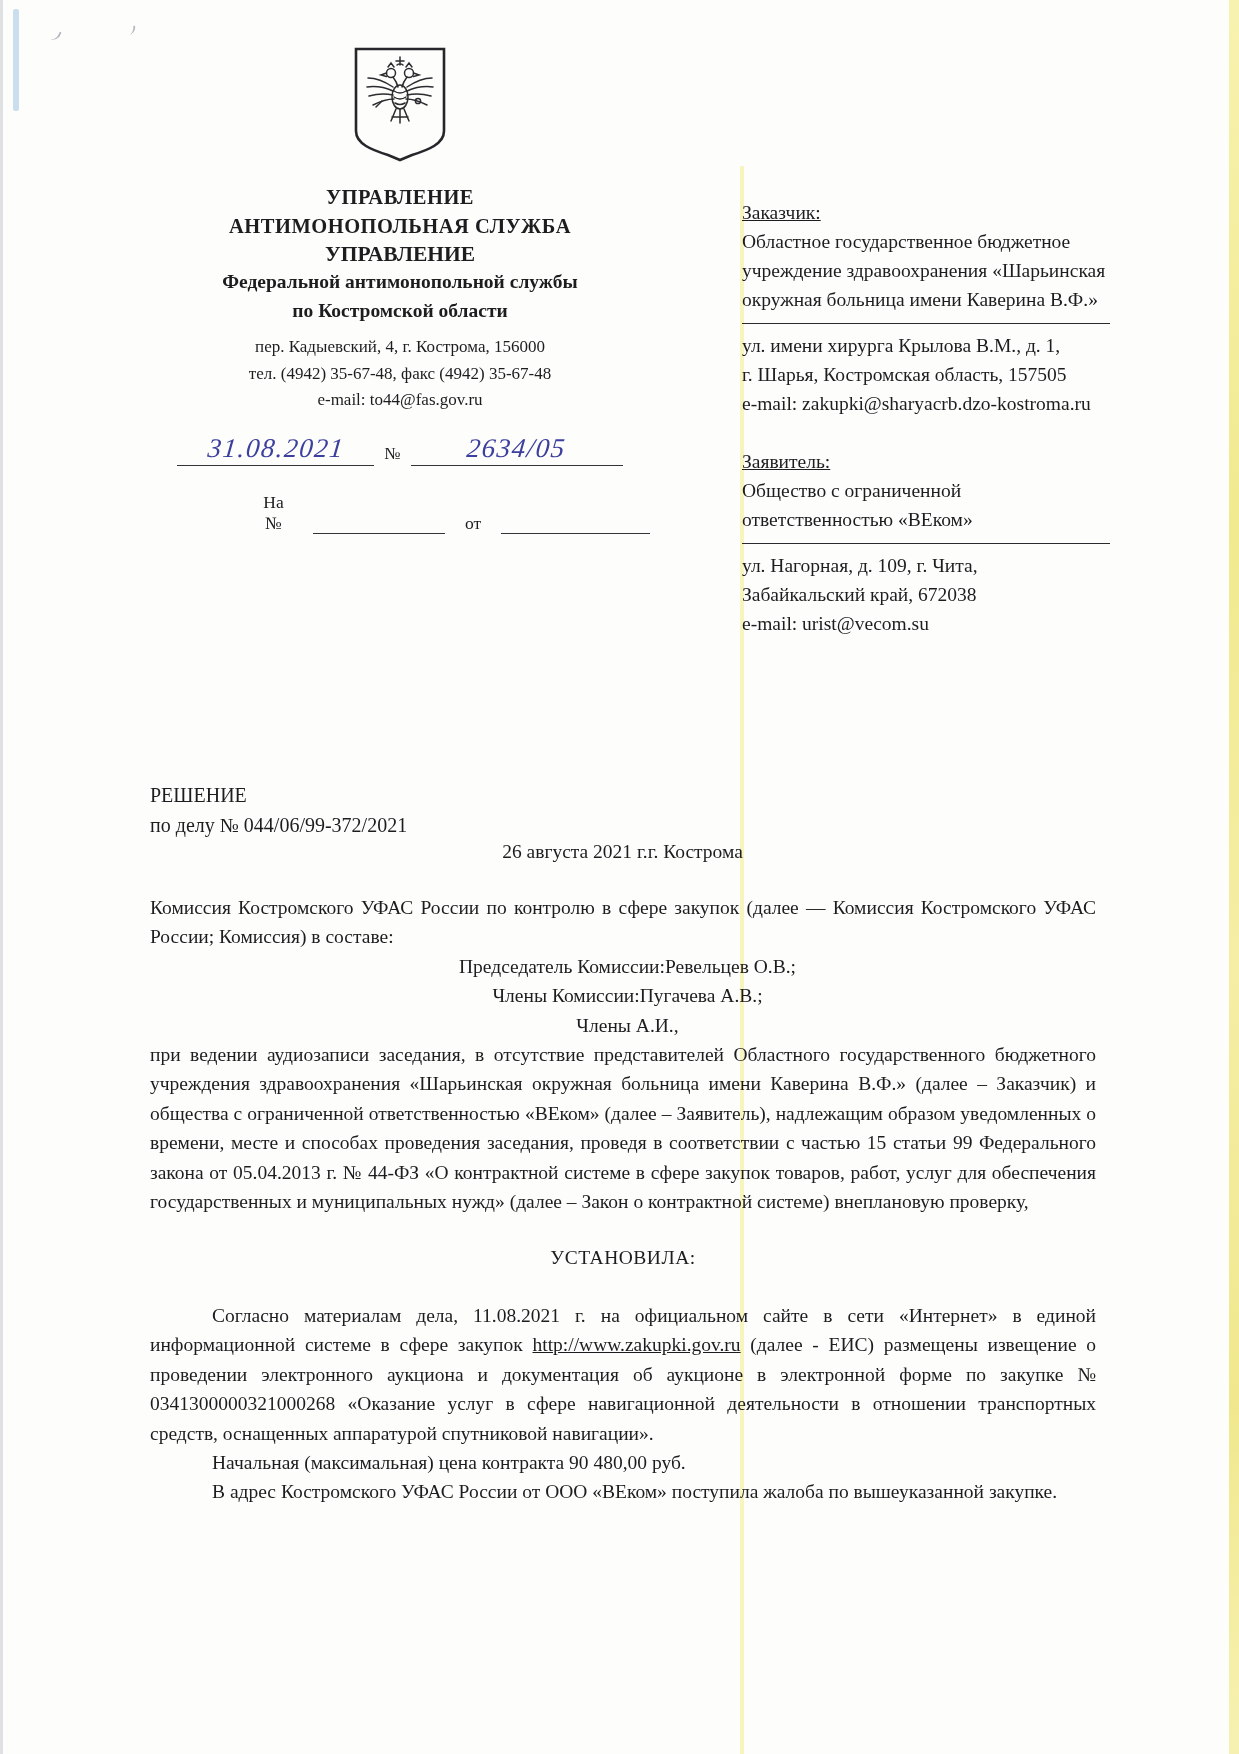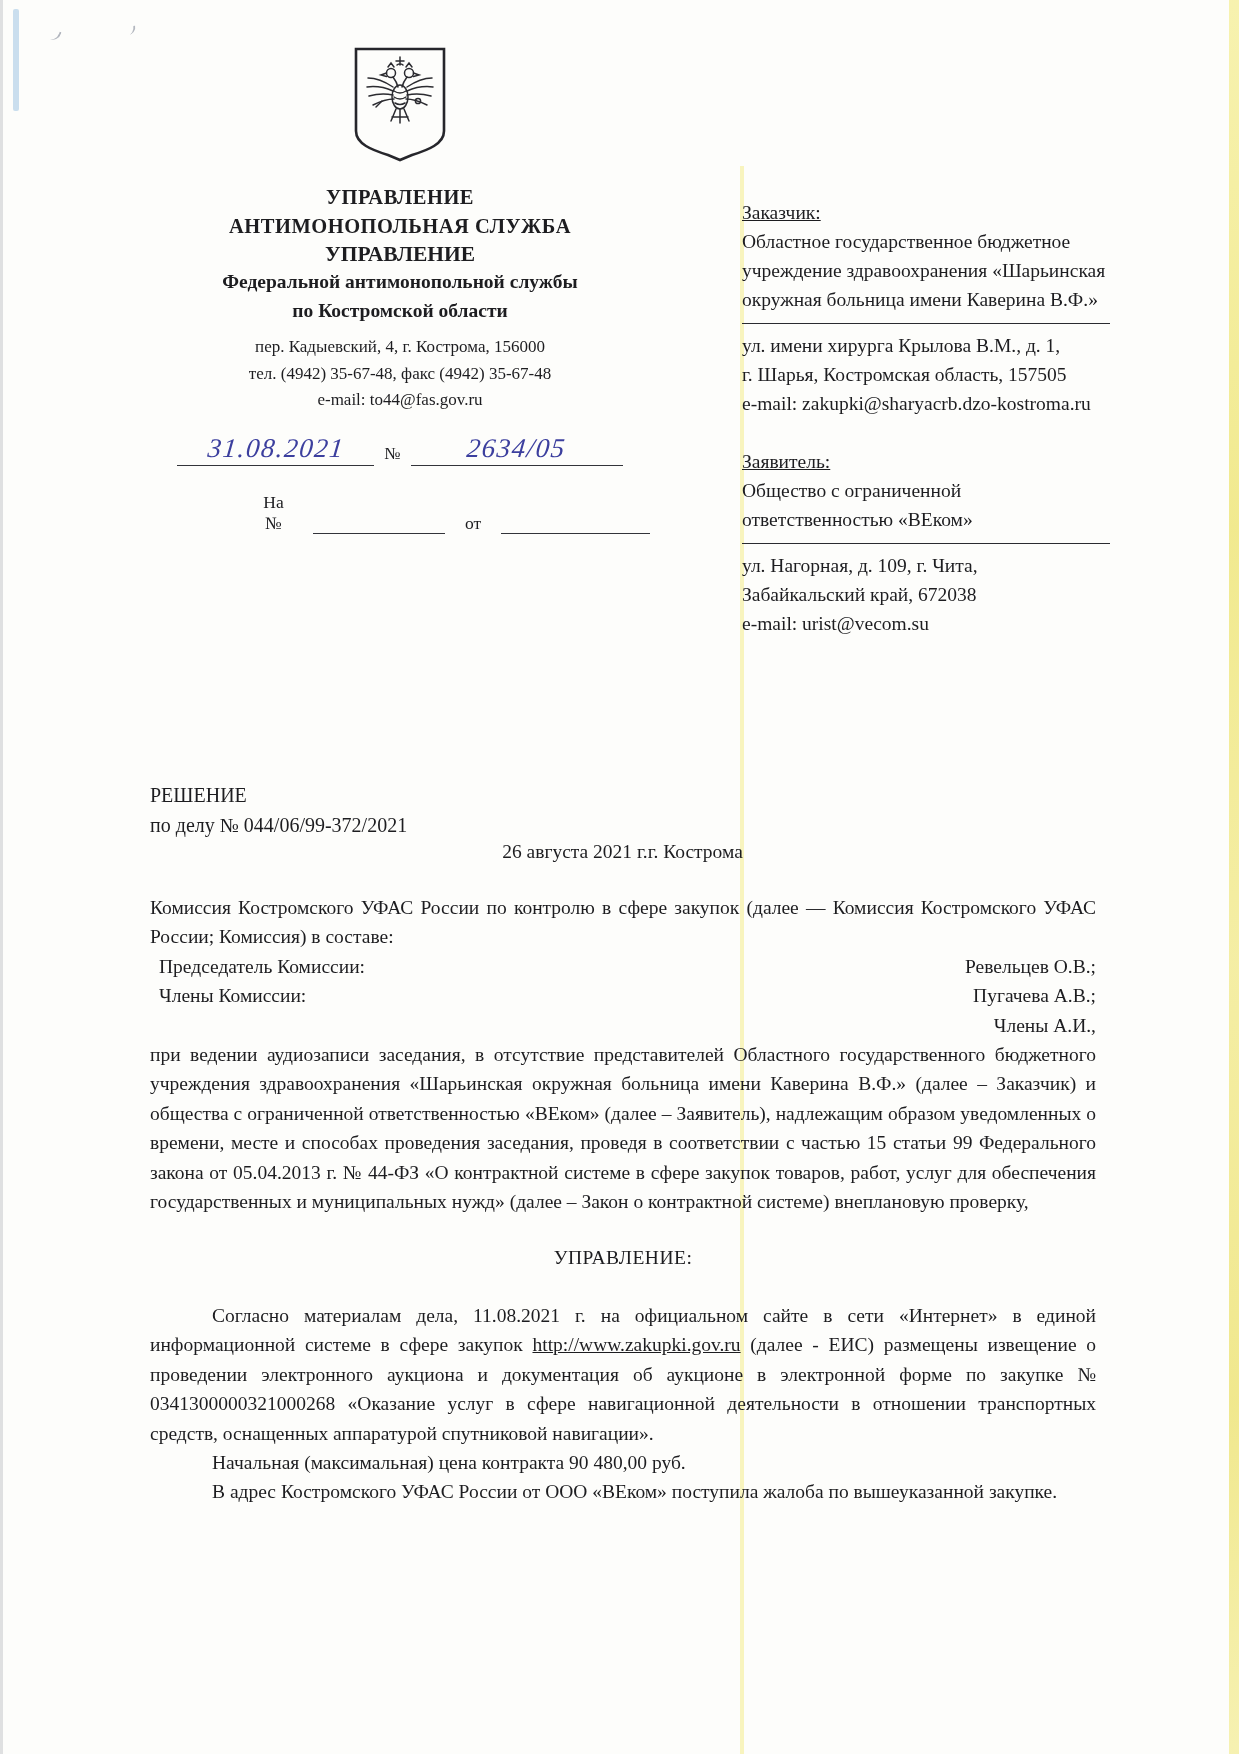--- a/index.html
+++ b/index.html
@@ -38,21 +38,21 @@
   
   .rc{position:absolute;left:742px;top:198px;width:372px;font-size:19.5px;line-height:29px;}
   .rc .label{text-decoration:underline;}
   .rc .hr{border-bottom:1.7px solid #2a2b30;margin:9px 0 7px 0;width:368px;}
   .rc .gap{height:29px;}
   
   .title-block{position:absolute;left:150px;top:781px;width:945px;font-size:20px;line-height:29.5px;}
   .date-row{position:absolute;left:150px;top:841px;width:945px;display:flex;justify-content:center;font-size:19.5px;}
   .body{position:absolute;left:150px;top:893px;width:946px;font-size:19.5px;line-height:29.4px;text-align:justify;}
   .body p{margin:0;}
-  .crow{display:flex;justify-content:space-between;margin-left:9px;}
+  .crow{display:flex;justify-content:center;margin-left:9px;}
   .indent{text-indent:62px;}
   .h2{text-align:center;margin:27px 0 28px 0 !important;letter-spacing:.5px;}
   .link{text-decoration:underline;}
 </style>
 </head>
 <body>
 
 <div class="page">
 
   <div class="left-edge"></div>
@@ -146,19 +146,19 @@
     </div>
     <div class="crow">
       <span>Члены Комиссии:</span>
       <span>Пугачева А.В.;</span>
     </div>
     <div class="crow">
       <span></span>
       <span>Члены А.И.,</span>
     </div>
     <p>при ведении аудиозаписи заседания, в отсутствие представителей Областного государственного бюджетного учреждения здравоохранения «Шарьинская окружная больница имени Каверина В.Ф.» (далее – Заказчик) и общества с ограниченной ответственностью «ВЕком» (далее – Заявитель), надлежащим образом уведомленных о времени, месте и способах проведения заседания, проведя в соответствии с частью 15 статьи 99 Федерального закона от 05.04.2013 г. № 44-ФЗ «О контрактной системе в сфере закупок товаров, работ, услуг для обеспечения государственных и муниципальных нужд» (далее – Закон о контрактной системе) внеплановую проверку,</p>
-    <p class="h2">УПРАВЛЕНИЕ:</p>
+    <p class="h2">УСТАНОВИЛА:</p>
     <p class="indent"><span>Согласно материалам дела, 11.08.2021 г. на официальном сайте в сети «Интернет» в единой информационной системе в сфере закупок </span><span class="link">http://www.zakupki.gov.ru</span><span> (далее - ЕИС) размещены извещение о проведении электронного аукциона и документация об аукционе в электронной форме по закупке № 0341300000321000268 «Оказание услуг в сфере навигационной деятельности в отношении транспортных средств, оснащенных аппаратурой спутниковой навигации».</span></p>
     <p class="indent">Начальная (максимальная) цена контракта 90 480,00 руб.</p>
     <p class="indent">В адрес Костромского УФАС России от ООО «ВЕком» поступила жалоба по вышеуказанной закупке.</p>
   </div>
 
 </div>
 
 </body></html>

